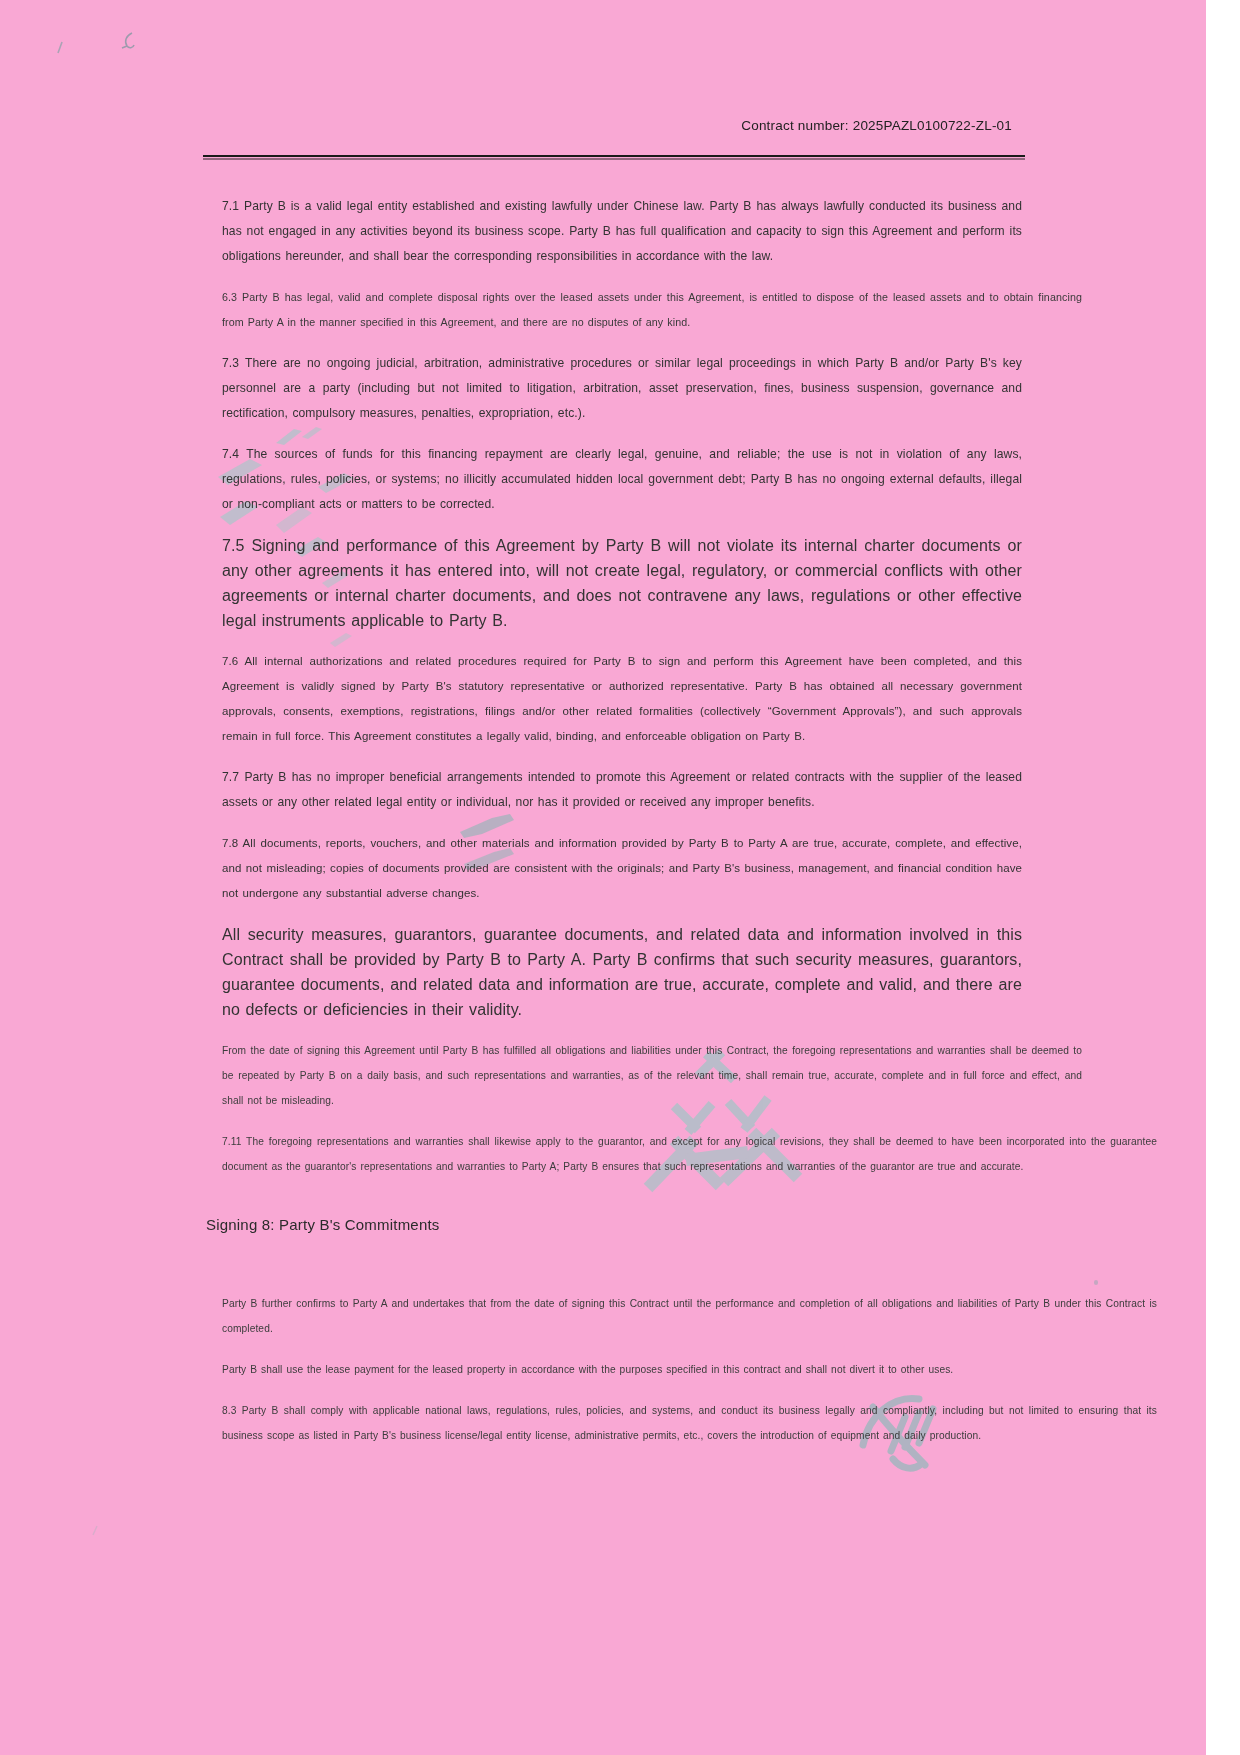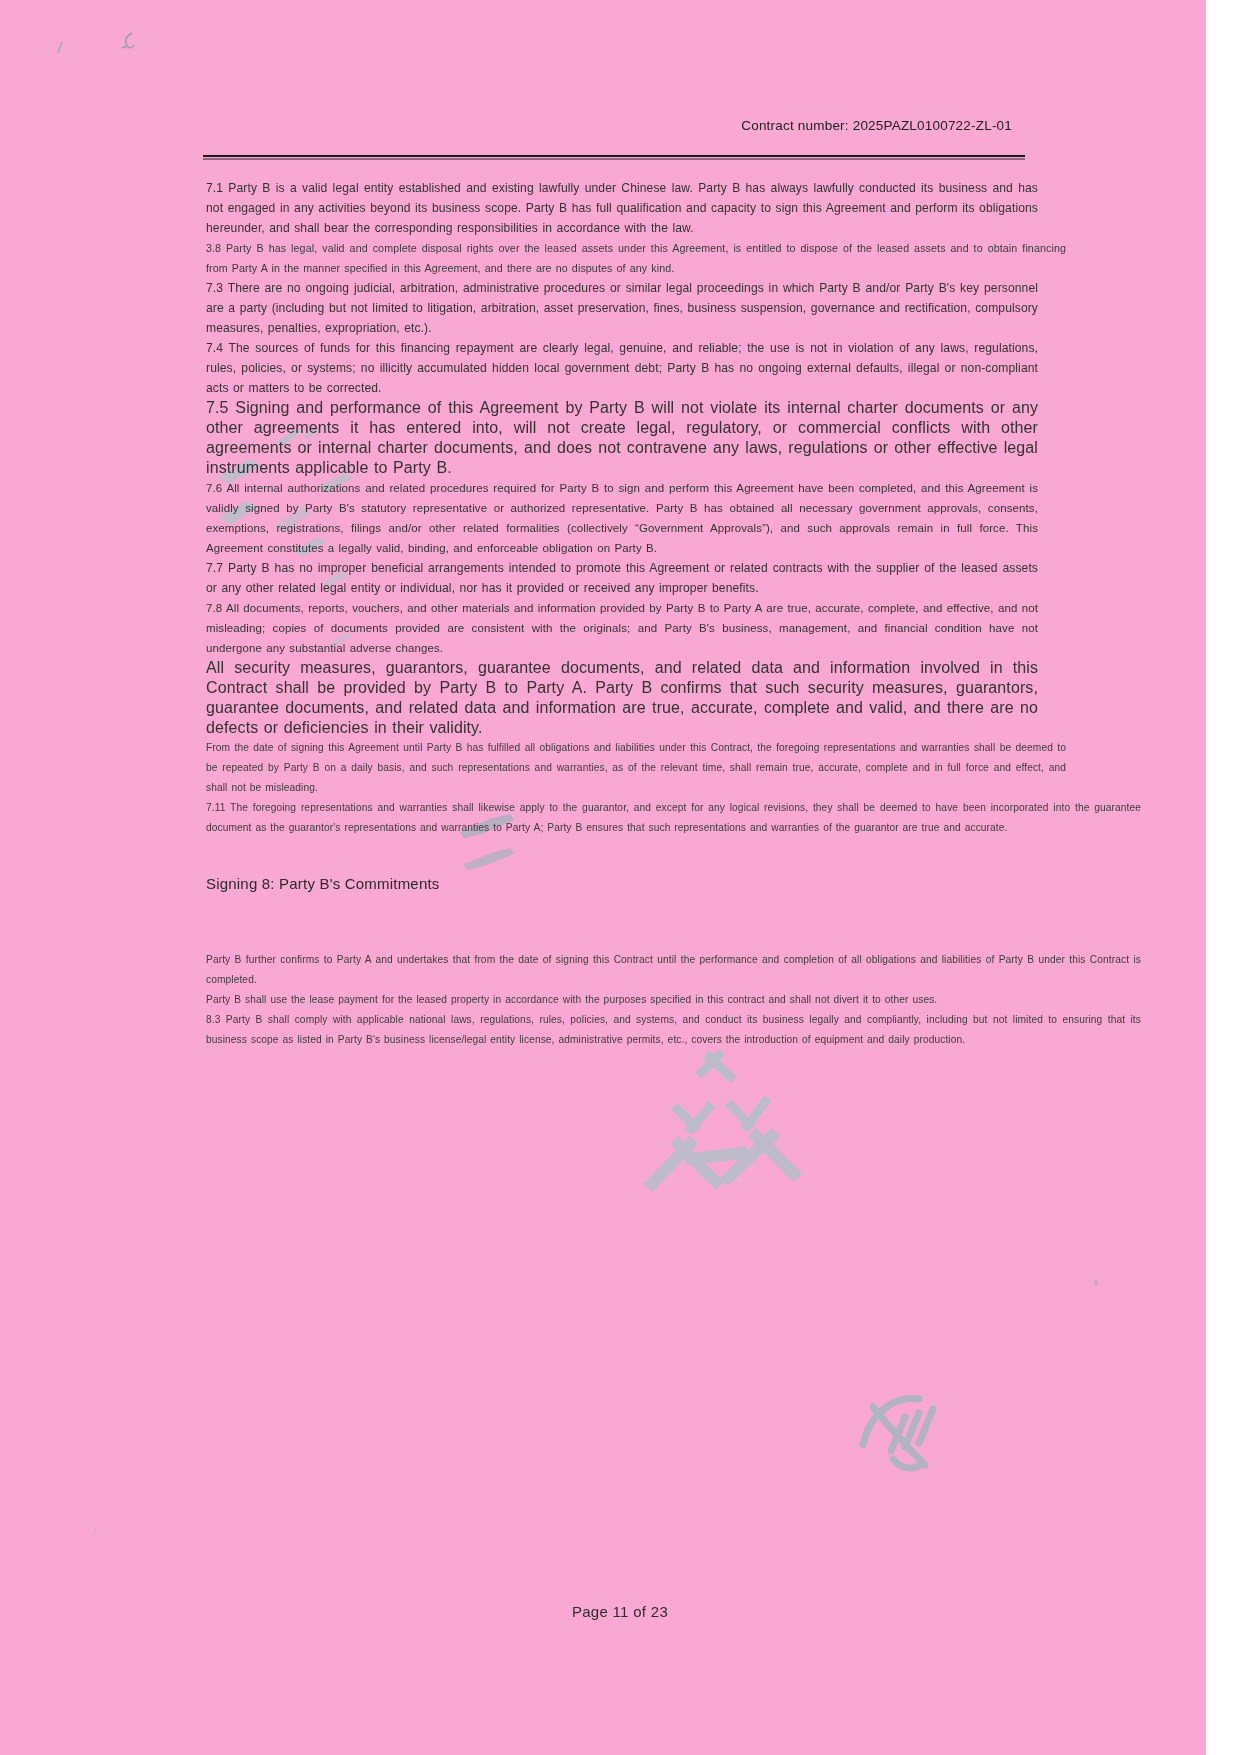--- a/index.html
+++ b/index.html
@@ -15,21 +15,21 @@
   .hdr-text{
     position:absolute;left:203px;top:118px;width:809px;
     text-align:right;font-size:13.5px;color:#222222;letter-spacing:.2px;
   }
   .hdr-rule{
     position:absolute;left:203px;top:155px;width:822px;height:2px;
     background:#1a1a1a;box-shadow:0 3px 0 rgba(20,20,20,.45);
   }
   
   .content{position:absolute;left:206px;top:178px;width:832px;}
-  .para{margin:0;text-align:justify;line-height:20px;letter-spacing:.1px;word-spacing:1px;}
+  .para{margin:16px;text-align:justify;line-height:25px;letter-spacing:.1px;word-spacing:1px;}
   .fz-xl{font-size:16px;}
   .fz-lg{font-size:12.1px;}
   .fz-md{font-size:11.5px;}
   .fz-md2{font-size:16px;}
   .fz-sm{font-size:10.7px;color:#3a3a3a;}
   .fz-xs{font-size:10.2px;color:#3c3c3c;}
   .w-mid{width:860px;}
   .w-wide{width:935px;}
   .article-heading{
     margin:26px 0 0 0;font-size:15px;font-weight:400;color:#2b2b2b;
@@ -110,33 +110,32 @@
   <div class="wm wm-dot" style="left:1094px;top:1280px"></div>
   <svg class="wm" style="left:90px;top:1525px" width="10" height="12">
     <path d="M7,1 L3,10" stroke="#aab4be" stroke-width="1.4" fill="none" opacity=".4"></path>
   </svg>
 
   <div class="hdr-text">Contract number: 2025PAZL0100722-ZL-01</div>
   <div class="hdr-rule"></div>
 
   <main class="content">
     <p class="para fz-lg">7.1 Party B is a valid legal entity established and existing lawfully under Chinese law. Party B has always lawfully conducted its business and has not engaged in any activities beyond its business scope. Party B has full qualification and capacity to sign this Agreement and perform its obligations hereunder, and shall bear the corresponding responsibilities in accordance with the law.</p>
-    <p class="para fz-sm w-mid">3.8 Party B has legal, valid and complete disposal rights over the leased assets under this Agreement, is entitled to dispose of the leased assets and to obtain financing from Party A in the manner specified in this Agreement, and there are no disputes of any kind.</p>
+    <p class="para fz-sm w-mid">6.3 Party B has legal, valid and complete disposal rights over the leased assets under this Agreement, is entitled to dispose of the leased assets and to obtain financing from Party A in the manner specified in this Agreement, and there are no disputes of any kind.</p>
     <p class="para fz-lg">7.3 There are no ongoing judicial, arbitration, administrative procedures or similar legal proceedings in which Party B and/or Party B's key personnel are a party (including but not limited to litigation, arbitration, asset preservation, fines, business suspension, governance and rectification, compulsory measures, penalties, expropriation, etc.).</p>
     <p class="para fz-lg">7.4 The sources of funds for this financing repayment are clearly legal, genuine, and reliable; the use is not in violation of any laws, regulations, rules, policies, or systems; no illicitly accumulated hidden local government debt; Party B has no ongoing external defaults, illegal or non-compliant acts or matters to be corrected.</p>
     <p class="para fz-xl">7.5 Signing and performance of this Agreement by Party B will not violate its internal charter documents or any other agreements it has entered into, will not create legal, regulatory, or commercial conflicts with other agreements or internal charter documents, and does not contravene any laws, regulations or other effective legal instruments applicable to Party B.</p>
     <p class="para fz-md">7.6 All internal authorizations and related procedures required for Party B to sign and perform this Agreement have been completed, and this Agreement is validly signed by Party B's statutory representative or authorized representative. Party B has obtained all necessary government approvals, consents, exemptions, registrations, filings and/or other related formalities (collectively “Government Approvals”), and such approvals remain in full force. This Agreement constitutes a legally valid, binding, and enforceable obligation on Party B.</p>
     <p class="para fz-lg">7.7 Party B has no improper beneficial arrangements intended to promote this Agreement or related contracts with the supplier of the leased assets or any other related legal entity or individual, nor has it provided or received any improper benefits.</p>
     <p class="para fz-md">7.8 All documents, reports, vouchers, and other materials and information provided by Party B to Party A are true, accurate, complete, and effective, and not misleading; copies of documents provided are consistent with the originals; and Party B's business, management, and financial condition have not undergone any substantial adverse changes.</p>
     <p class="para fz-md2">All security measures, guarantors, guarantee documents, and related data and information involved in this Contract shall be provided by Party B to Party A. Party B confirms that such security measures, guarantors, guarantee documents, and related data and information are true, accurate, complete and valid, and there are no defects or deficiencies in their validity.</p>
     <p class="para fz-xs w-mid">From the date of signing this Agreement until Party B has fulfilled all obligations and liabilities under this Contract, the foregoing representations and warranties shall be deemed to be repeated by Party B on a daily basis, and such representations and warranties, as of the relevant time, shall remain true, accurate, complete and in full force and effect, and shall not be misleading.</p>
     <p class="para fz-xs w-wide">7.11 The foregoing representations and warranties shall likewise apply to the guarantor, and except for any logical revisions, they shall be deemed to have been incorporated into the guarantee document as the guarantor's representations and warranties to Party A; Party B ensures that such representations and warranties of the guarantor are true and accurate.</p>
 
     <h2 class="article-heading">Signing 8: Party B's Commitments</h2>
 
     <p class="para fz-xs w-wide article-gap">Party B further confirms to Party A and undertakes that from the date of signing this Contract until the performance and completion of all obligations and liabilities of Party B under this Contract is completed.</p>
     <p class="para fz-xs w-wide">Party B shall use the lease payment for the leased property in accordance with the purposes specified in this contract and shall not divert it to other uses.</p>
     <p class="para fz-xs w-wide">8.3 Party B shall comply with applicable national laws, regulations, rules, policies, and systems, and conduct its business legally and compliantly, including but not limited to ensuring that its business scope as listed in Party B's business license/legal entity license, administrative permits, etc., covers the introduction of equipment and daily production.</p>
   </main>
 
-  <div class="footer">Page 11 of 23</div>
 
 </div>
 
 </body></html>

